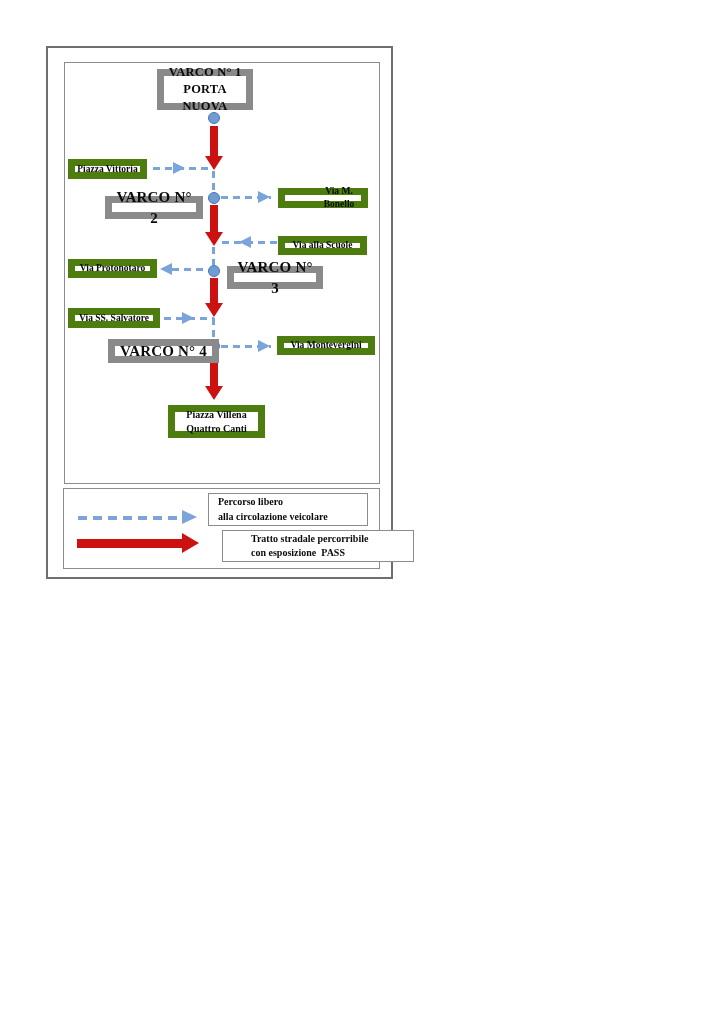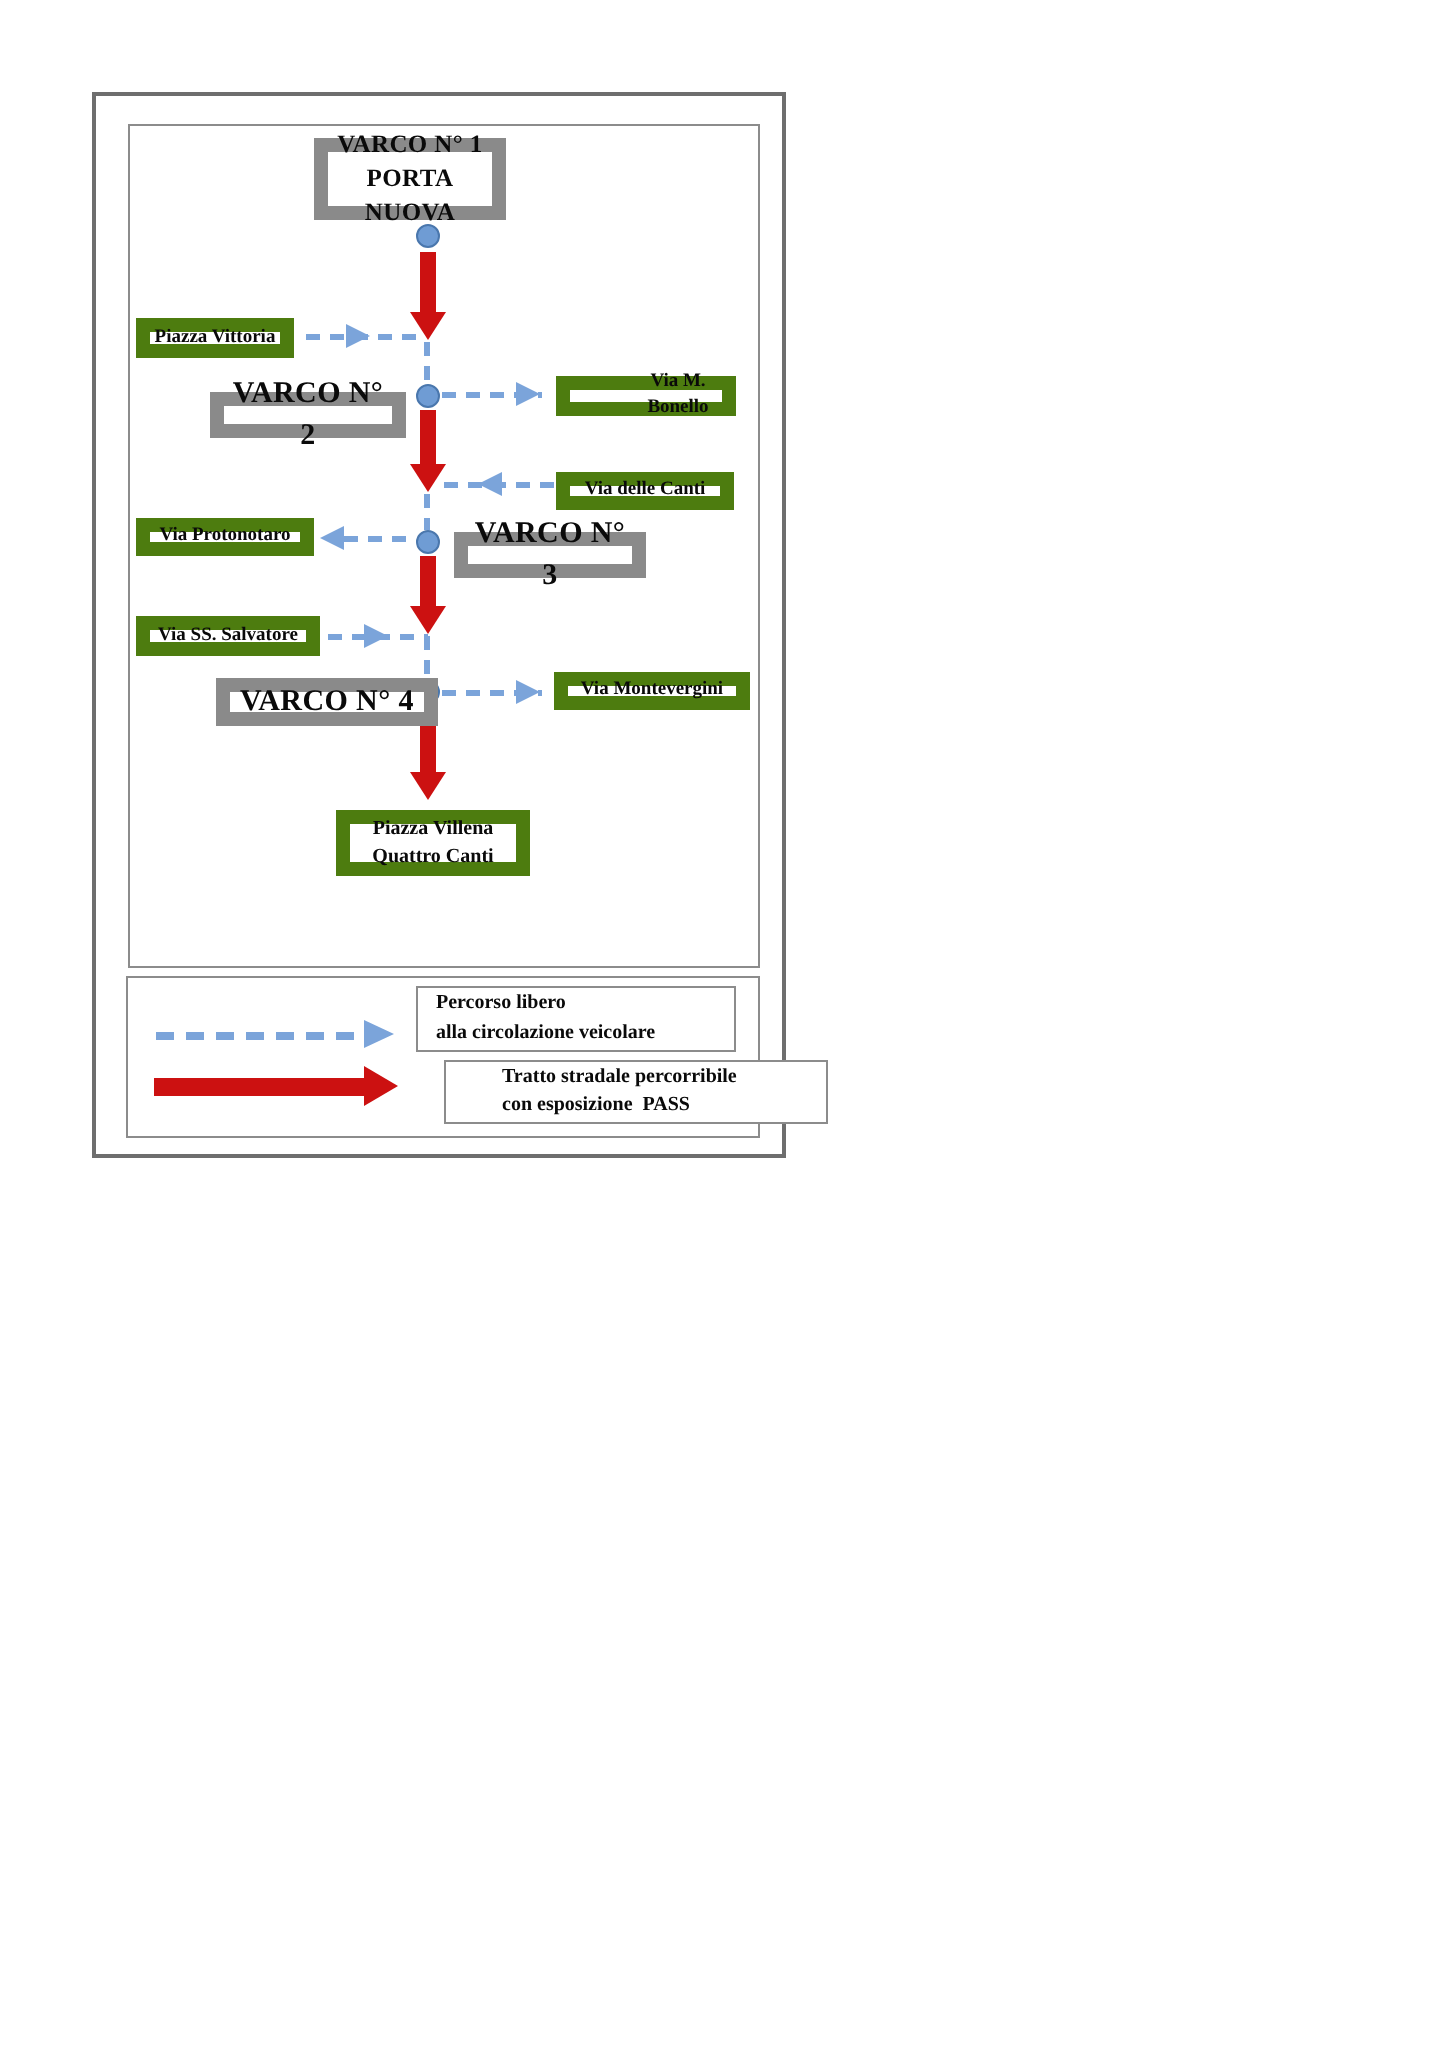--- a/index.html
+++ b/index.html
@@ -125,21 +125,21 @@
   </div>
   <div class="hdash" style="left:221px; top:196px; width:50px;"></div>
   <div class="tri tri-right-blue" style="left:258px; top:191px;"></div>
   <div class="nbox street" style="left:278px; top:188px; width:90px; height:20px;padding-left:32px;">
     <span>Via M. Bonello</span>
   </div>
 
   <div class="hdash" style="left:222px; top:241px; width:55px;"></div>
   <div class="tri tri-left-blue" style="left:239px; top:236px;"></div>
   <div class="nbox street" style="left:278px; top:236px; width:89px; height:19px;">
-    <span>Via delle Canti</span>
+    <span>Via alla Scuole</span>
   </div>
 
   <div class="nbox street" style="left:68px; top:259px; width:89px; height:19px;">
     <span>Via Protonotaro</span>
   </div>
   <div class="tri tri-left-blue" style="left:160px; top:263px;"></div>
   <div class="hdash" style="left:172px; top:268px; width:36px;"></div>
   <div class="nbox varco-lg" style="left:227px; top:266px; width:96px; height:23px;">
     <span>VARCO N° 3</span>
   </div>

